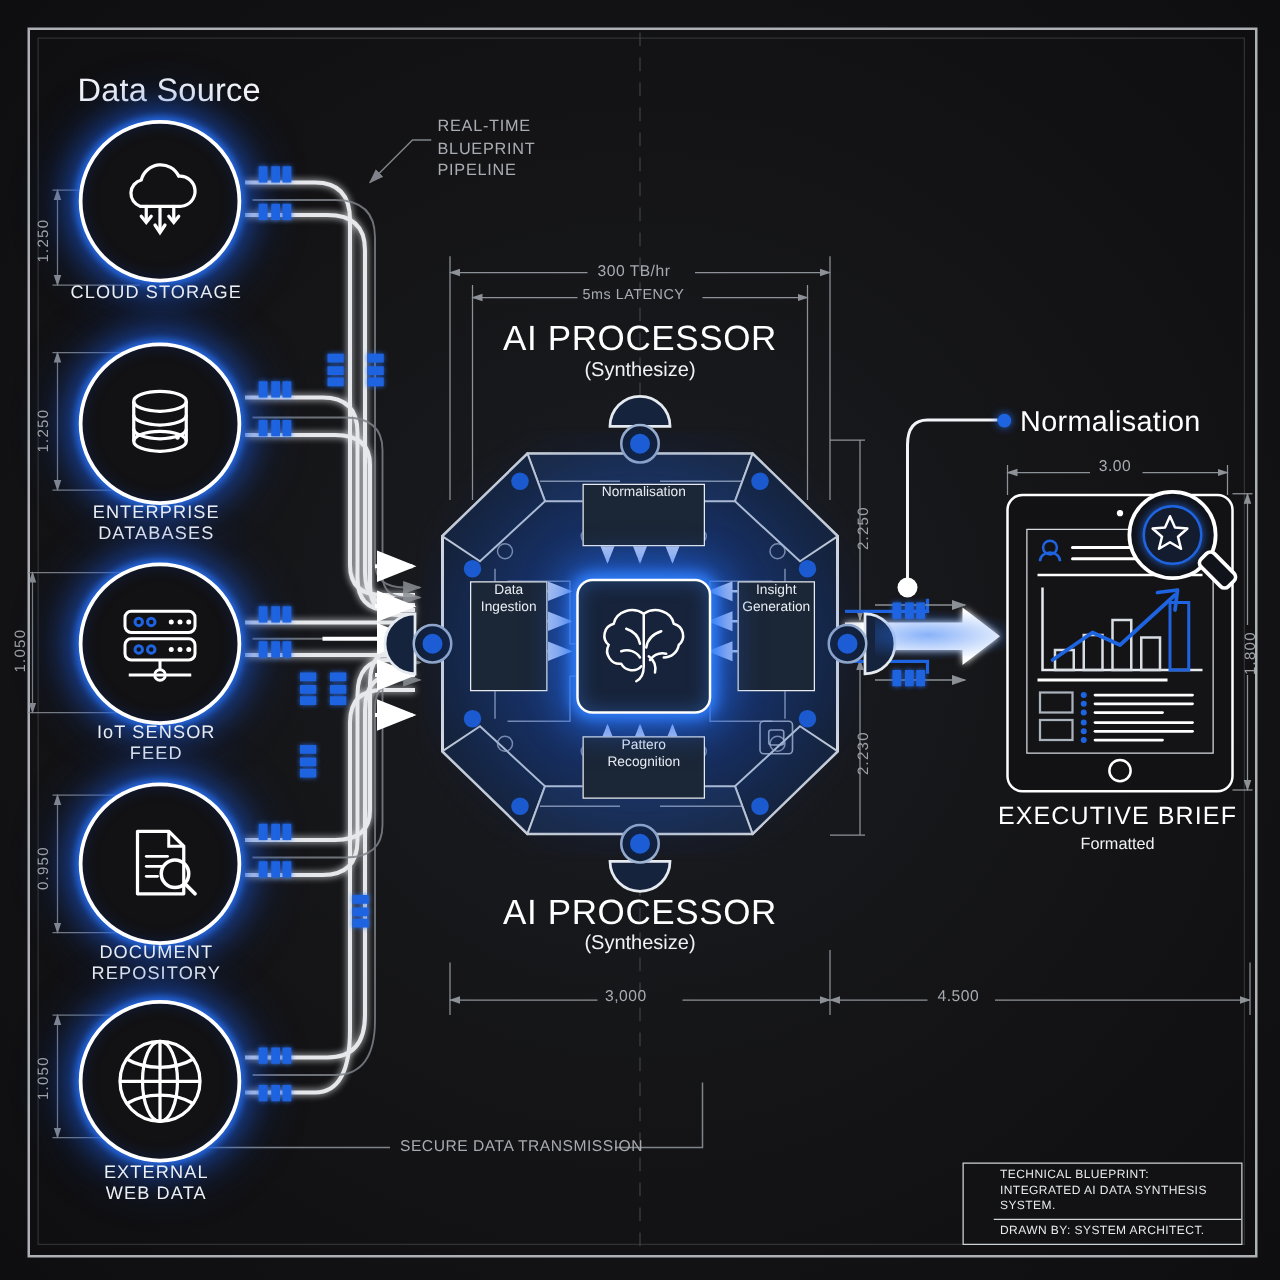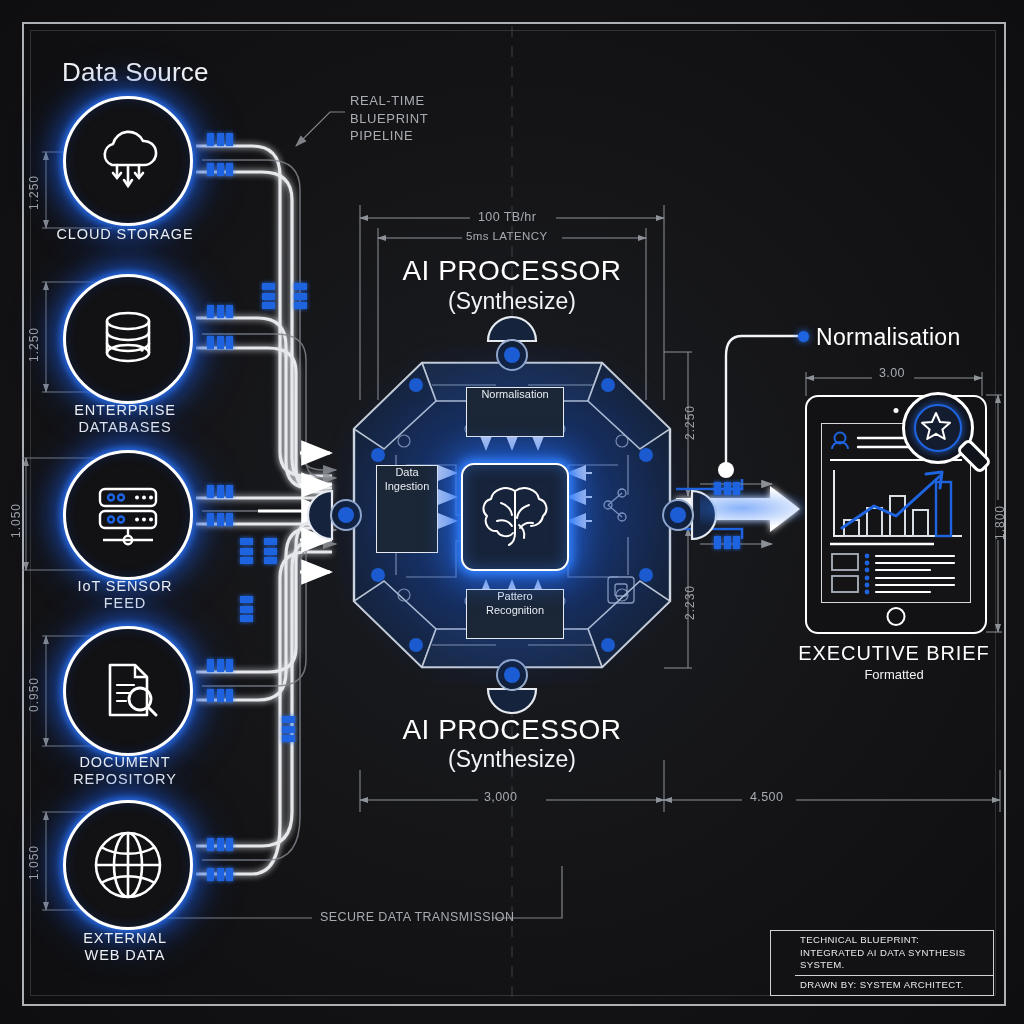--- a/index.html
+++ b/index.html
@@ -14,21 +14,21 @@
 
   
   .frame{left:22px;top:22px;width:980px;height:980px;border:2px solid #c9ccd1;opacity:.85;}
   .frame-inner{left:30px;top:30px;width:964px;height:964px;border:1px solid #4a4d52;opacity:.55;}
 
   
   .t{position:absolute;white-space:pre;line-height:1.15;}
   .section-title{font-size:26px;color:#f2f4f7;letter-spacing:.2px;}
   .node-label{font-size:14.5px;color:#eceff3;text-align:center;letter-spacing:.9px;}
   .proc-title{font-size:28px;color:#ffffff;letter-spacing:.5px;text-align:center;}
-  .proc-sub{font-size:23px;color:#f0f2f5;text-align:center;}
+  .proc-sub{font-size:16px;color:#f0f2f5;text-align:center;}
   .mod-label{font-size:11px;color:#e8ecf2;text-align:center;line-height:1.25;}
   .dim{font-size:12.5px;color:#a7abb1;letter-spacing:.4px;}
   .dim-v{font-size:12px;color:#9ba0a6;letter-spacing:1px;
          transform:rotate(-90deg);transform-origin:left top;}
   .ann{font-size:13px;color:#a9adb3;letter-spacing:.6px;line-height:1.35;}
   .out-title{font-size:20px;color:#ffffff;letter-spacing:.9px;text-align:center;}
   .out-sub{font-size:13px;color:#f0f2f5;text-align:center;}
   .opp{font-size:23px;color:#ffffff;letter-spacing:.3px;}
 
   
@@ -500,33 +500,37 @@
     </div>
   <div class="pins" style="left:714px;top:536px;">
       <i></i>
       <i></i>
       <i></i>
     </div>
 
   <div class="t ann" style="left:350px;top:92px;">REAL-TIME
 BLUEPRINT
 PIPELINE</div>
-  <div class="t dim" style="left:478px;top:210px;">100 TB/hr</div>
+  <div class="t dim" style="left:478px;top:210px;">300 TB/hr</div>
   <div class="t dim" style="left:466px;top:230px;font-size:11.5px;">5ms LATENCY</div>
   <div class="t dim" style="left:320px;top:910px;">SECURE DATA TRANSMISSION</div>
 
   <div class="abs proc-wrap">
     <div class="proc-glow"></div>
 
     <div class="mod" style="left:130px;top:42px;width:96px;height:48px;">
       <span class="mod-label">Normalisation</span>
     </div>
     <div class="mod" style="left:40px;top:120px;width:60px;height:86px;">
       <span class="mod-label">Data
 Ingestion</span>
+    </div>
+    <div class="mod" style="left:254px;top:120px;width:60px;height:86px;">
+      <span class="mod-label">Insight
+Generation</span>
     </div>
     <div class="mod" style="left:130px;top:244px;width:96px;height:48px;">
       <span class="mod-label">Pattero
 Recognition</span>
     </div>
 
     <div class="brain-core">
       <svg width="80" height="80" viewBox="0 0 80 80" style="position:absolute;left:12px;top:12px;">
         <g fill="none" stroke="#ffffff" stroke-width="2" stroke-linejoin="round" stroke-linecap="round">
           <path d="M40,14 c-9,-6 -22,-2 -24,8 c-8,2 -10,12 -4,17 c-4,7 2,16 10,15 c3,6 12,7 16,2"></path>

